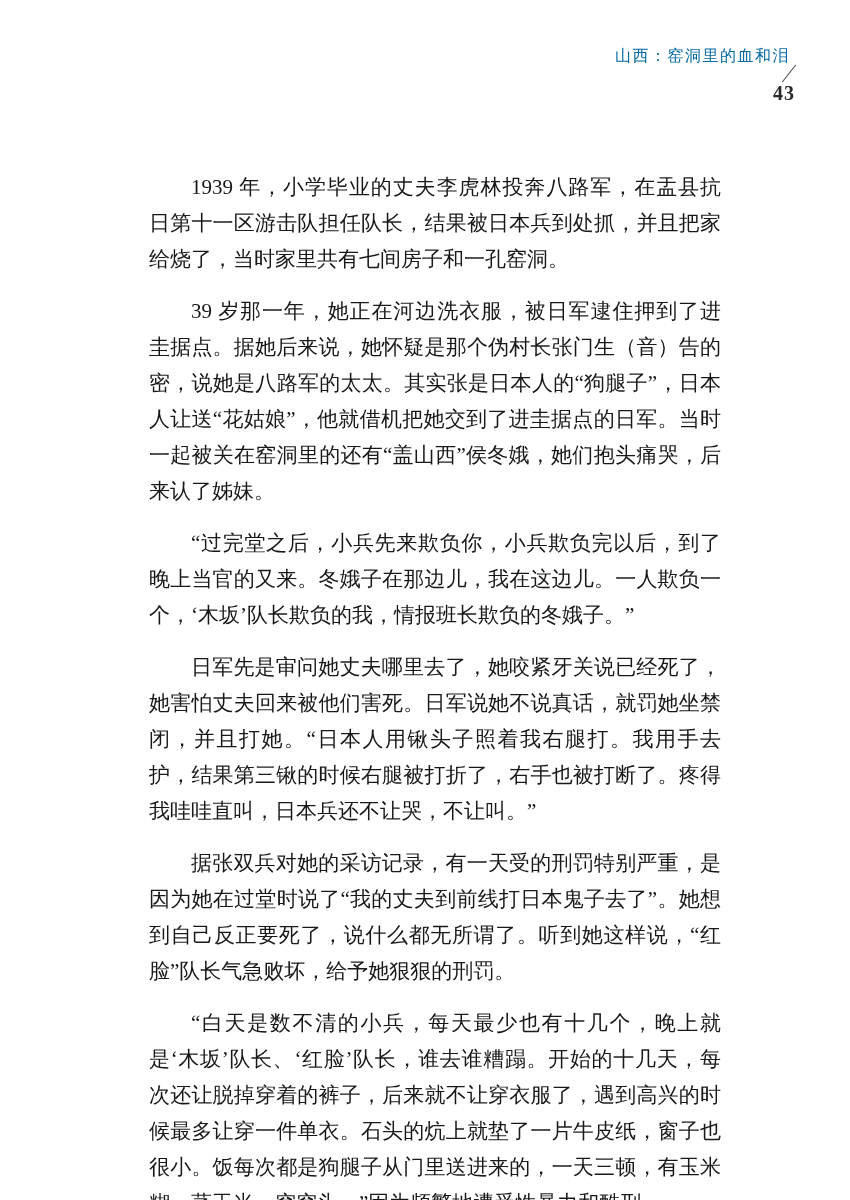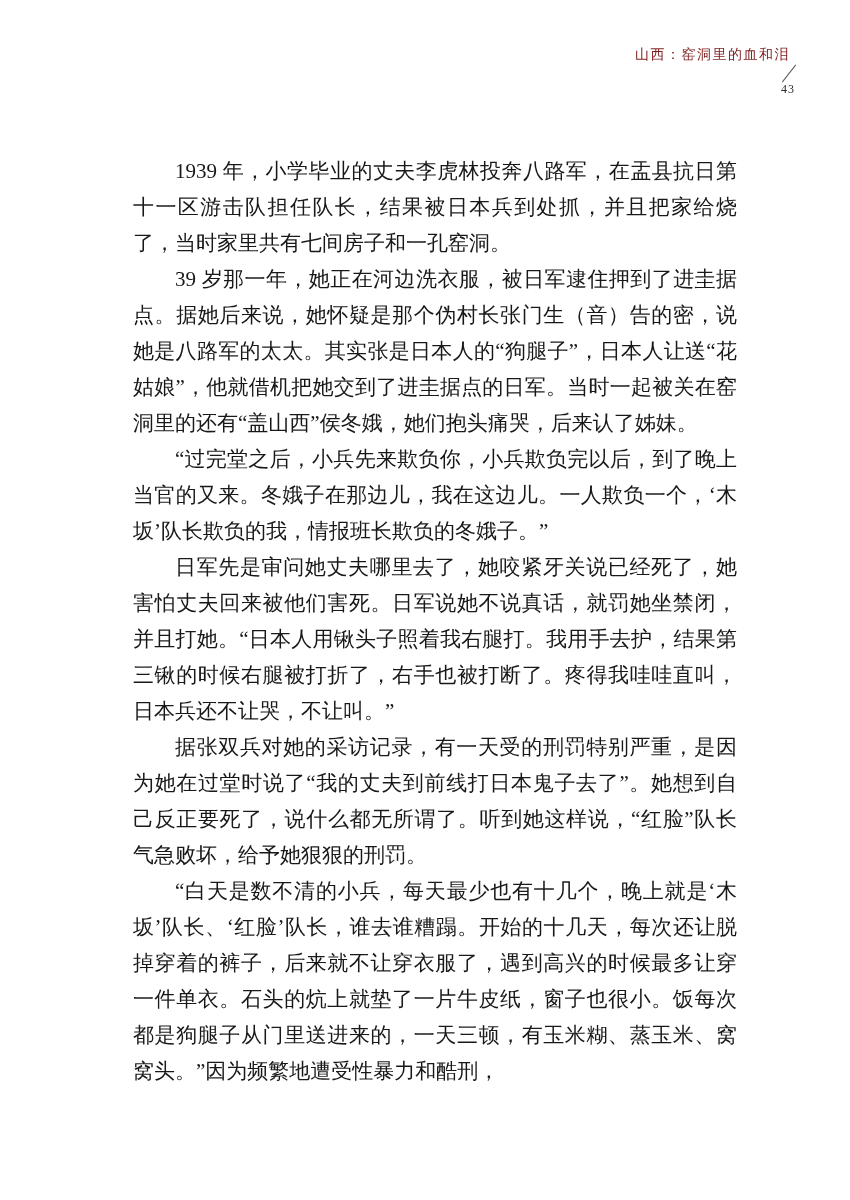--- a/index.html
+++ b/index.html
@@ -14,60 +14,60 @@
     background: #ffffff;
     margin: 0 auto;
     overflow: hidden;
   }
   
   .running-title {
     position: absolute;
     top: 46px;
     right: 60px;
     font-family: "Liberation Sans", "DejaVu Sans", sans-serif;
-    font-size: 14px;
+    font-size: 16px;
     letter-spacing: 1.5px;
-    color: #7f1d1d;
+    color: #0369a1;
     white-space: nowrap;
   }
   .header-slash {
     position: absolute;
     top: 73px;
     right: 50px;
     width: 22px;
     height: 0;
     border-top: 1.6px solid #5a5a5a;
     transform: rotate(-52deg);
     transform-origin: center;
   }
   .page-number {
     position: absolute;
     top: 82px;
     right: 55px;
     font-family: "Liberation Serif", "DejaVu Serif", serif;
-    font-weight: normal;
-    font-size: 12px;
+    font-weight: bold;
+    font-size: 20px;
     color: #2a2a2a;
     letter-spacing: 1px;
   }
   
   .content {
     position: absolute;
     left: 133px;
     top: 153px;
     width: 604px;
   }
   .content p {
     font-size: 21px;
     line-height: 36px;
     color: #181818;
     text-align: justify;
     text-justify: inter-ideograph;
     text-indent: 2em;
-    margin: 0;
+    margin: 16px;
   }
 </style>
 </head>
 <body>
 
 <div class="page">
 
   <div class="running-title">山西：窑洞里的血和泪</div>
 
   <div class="header-slash"></div>

